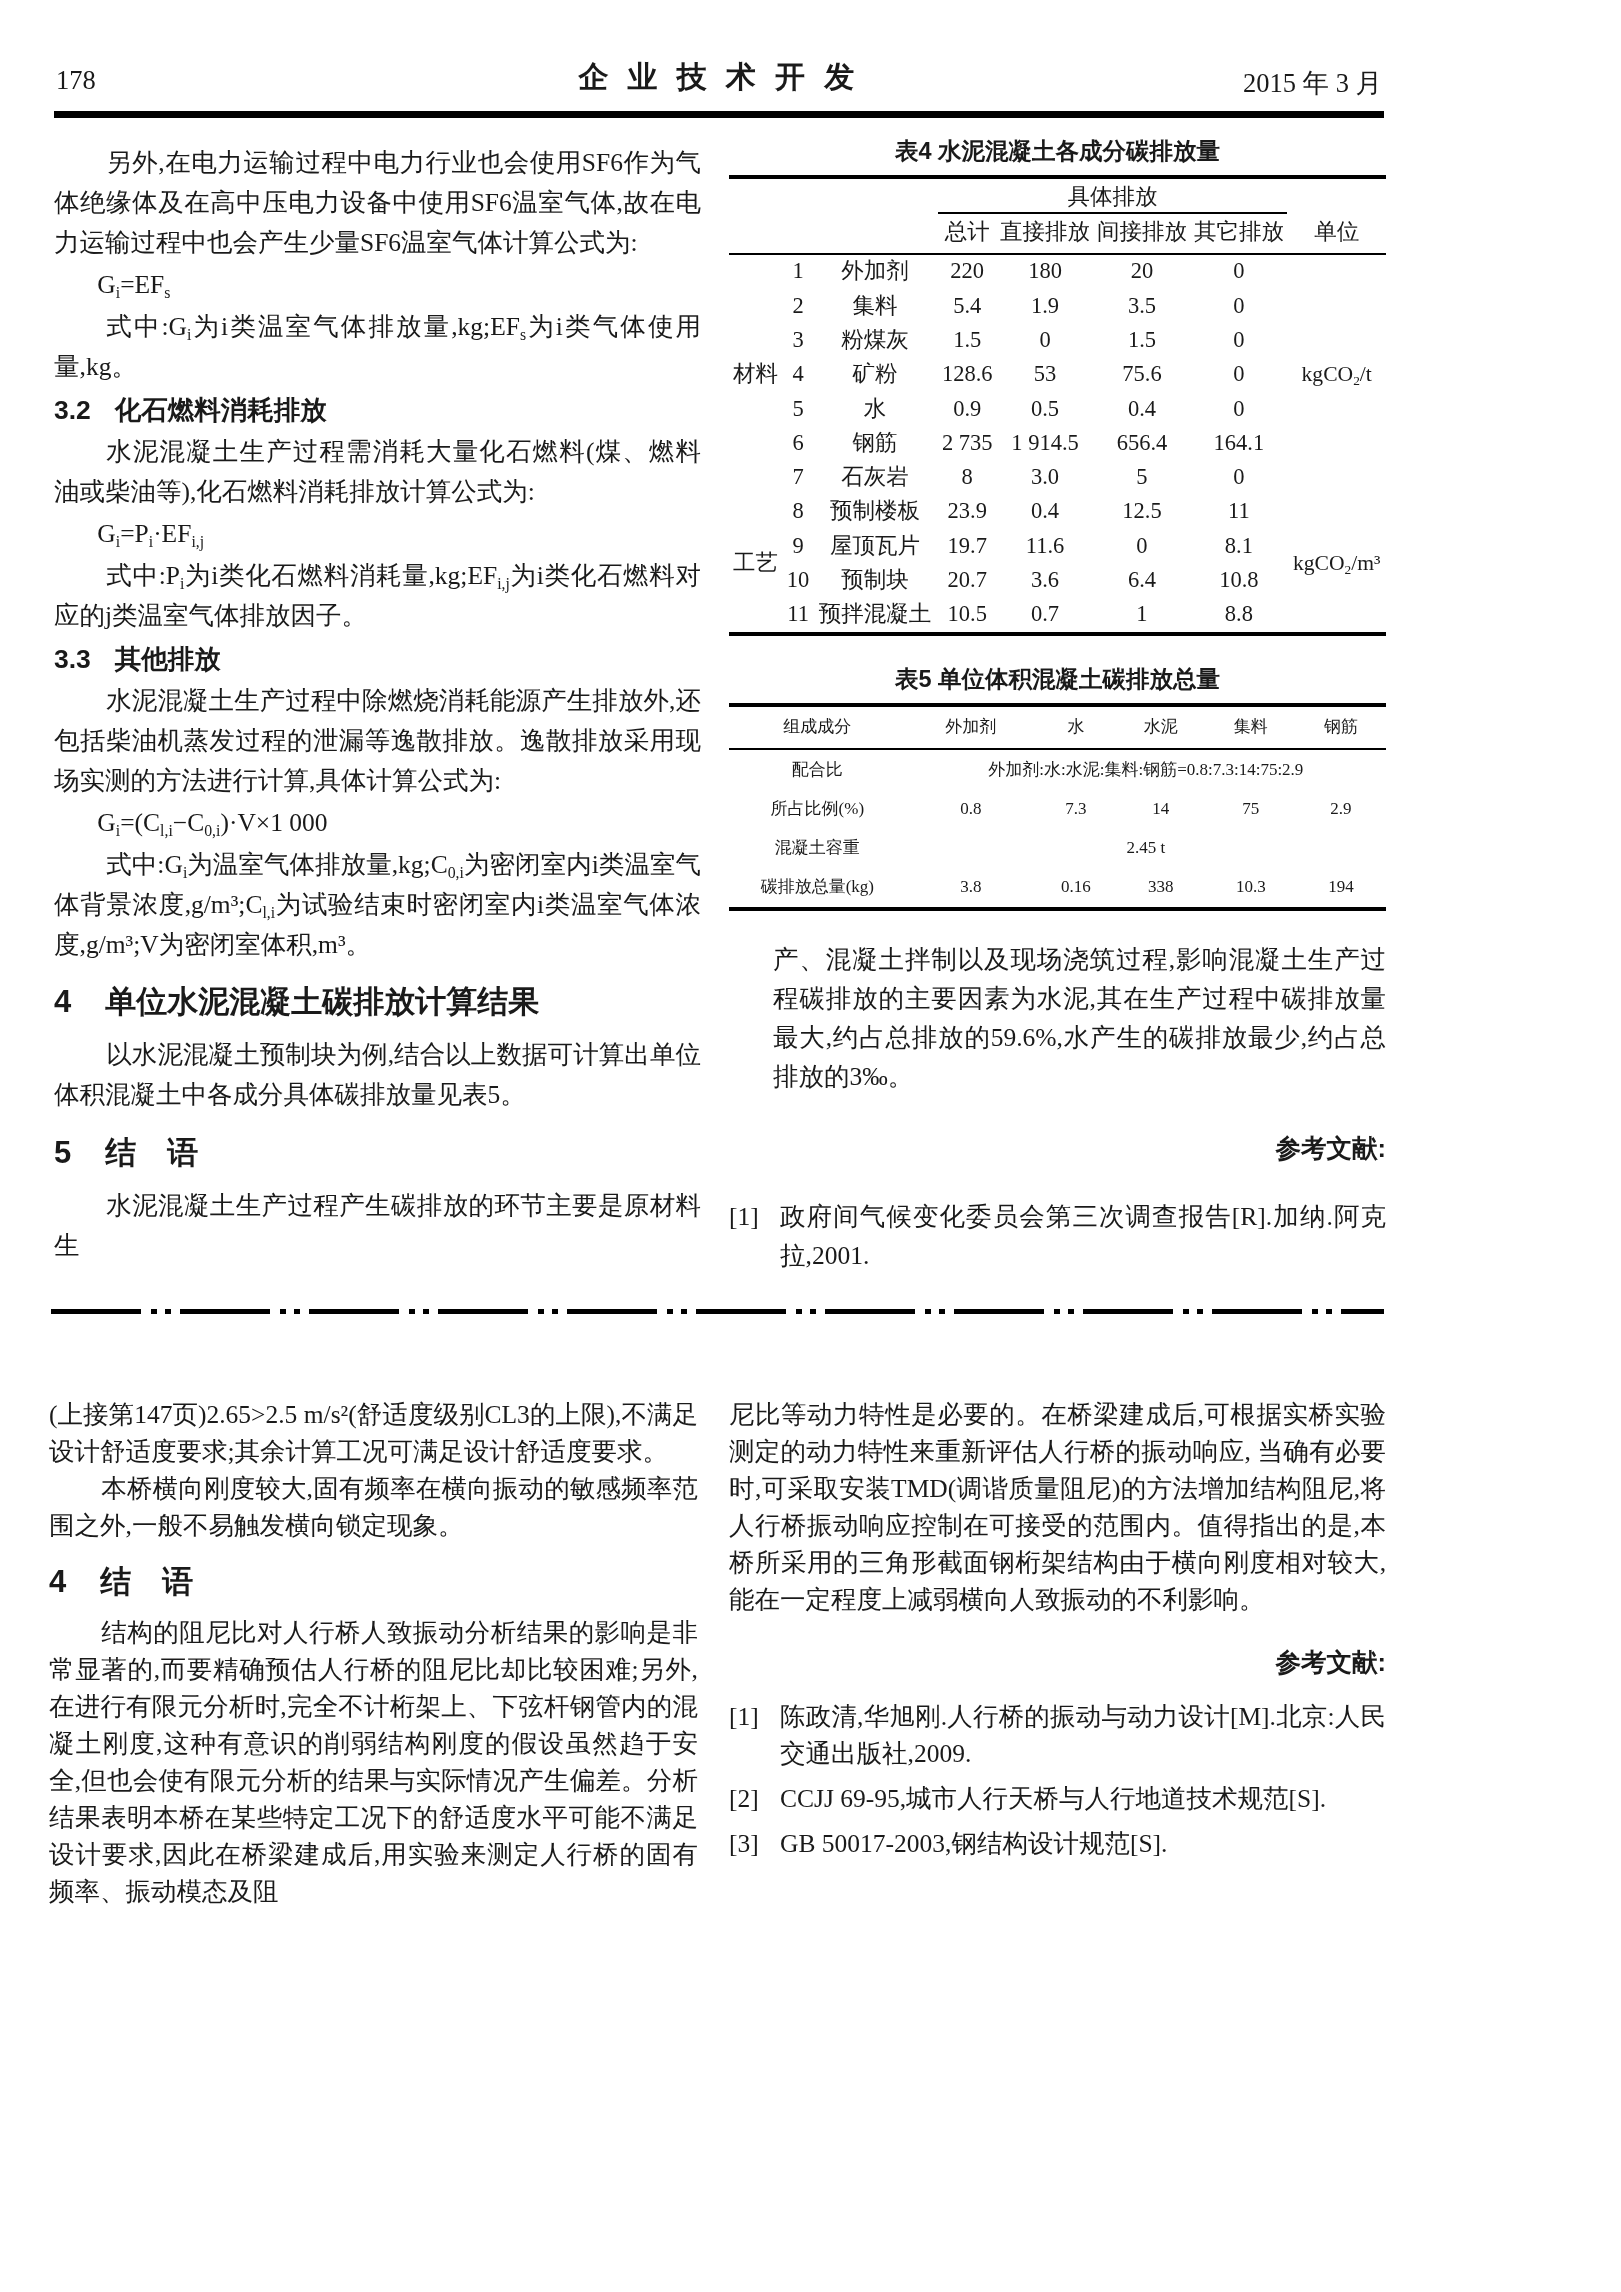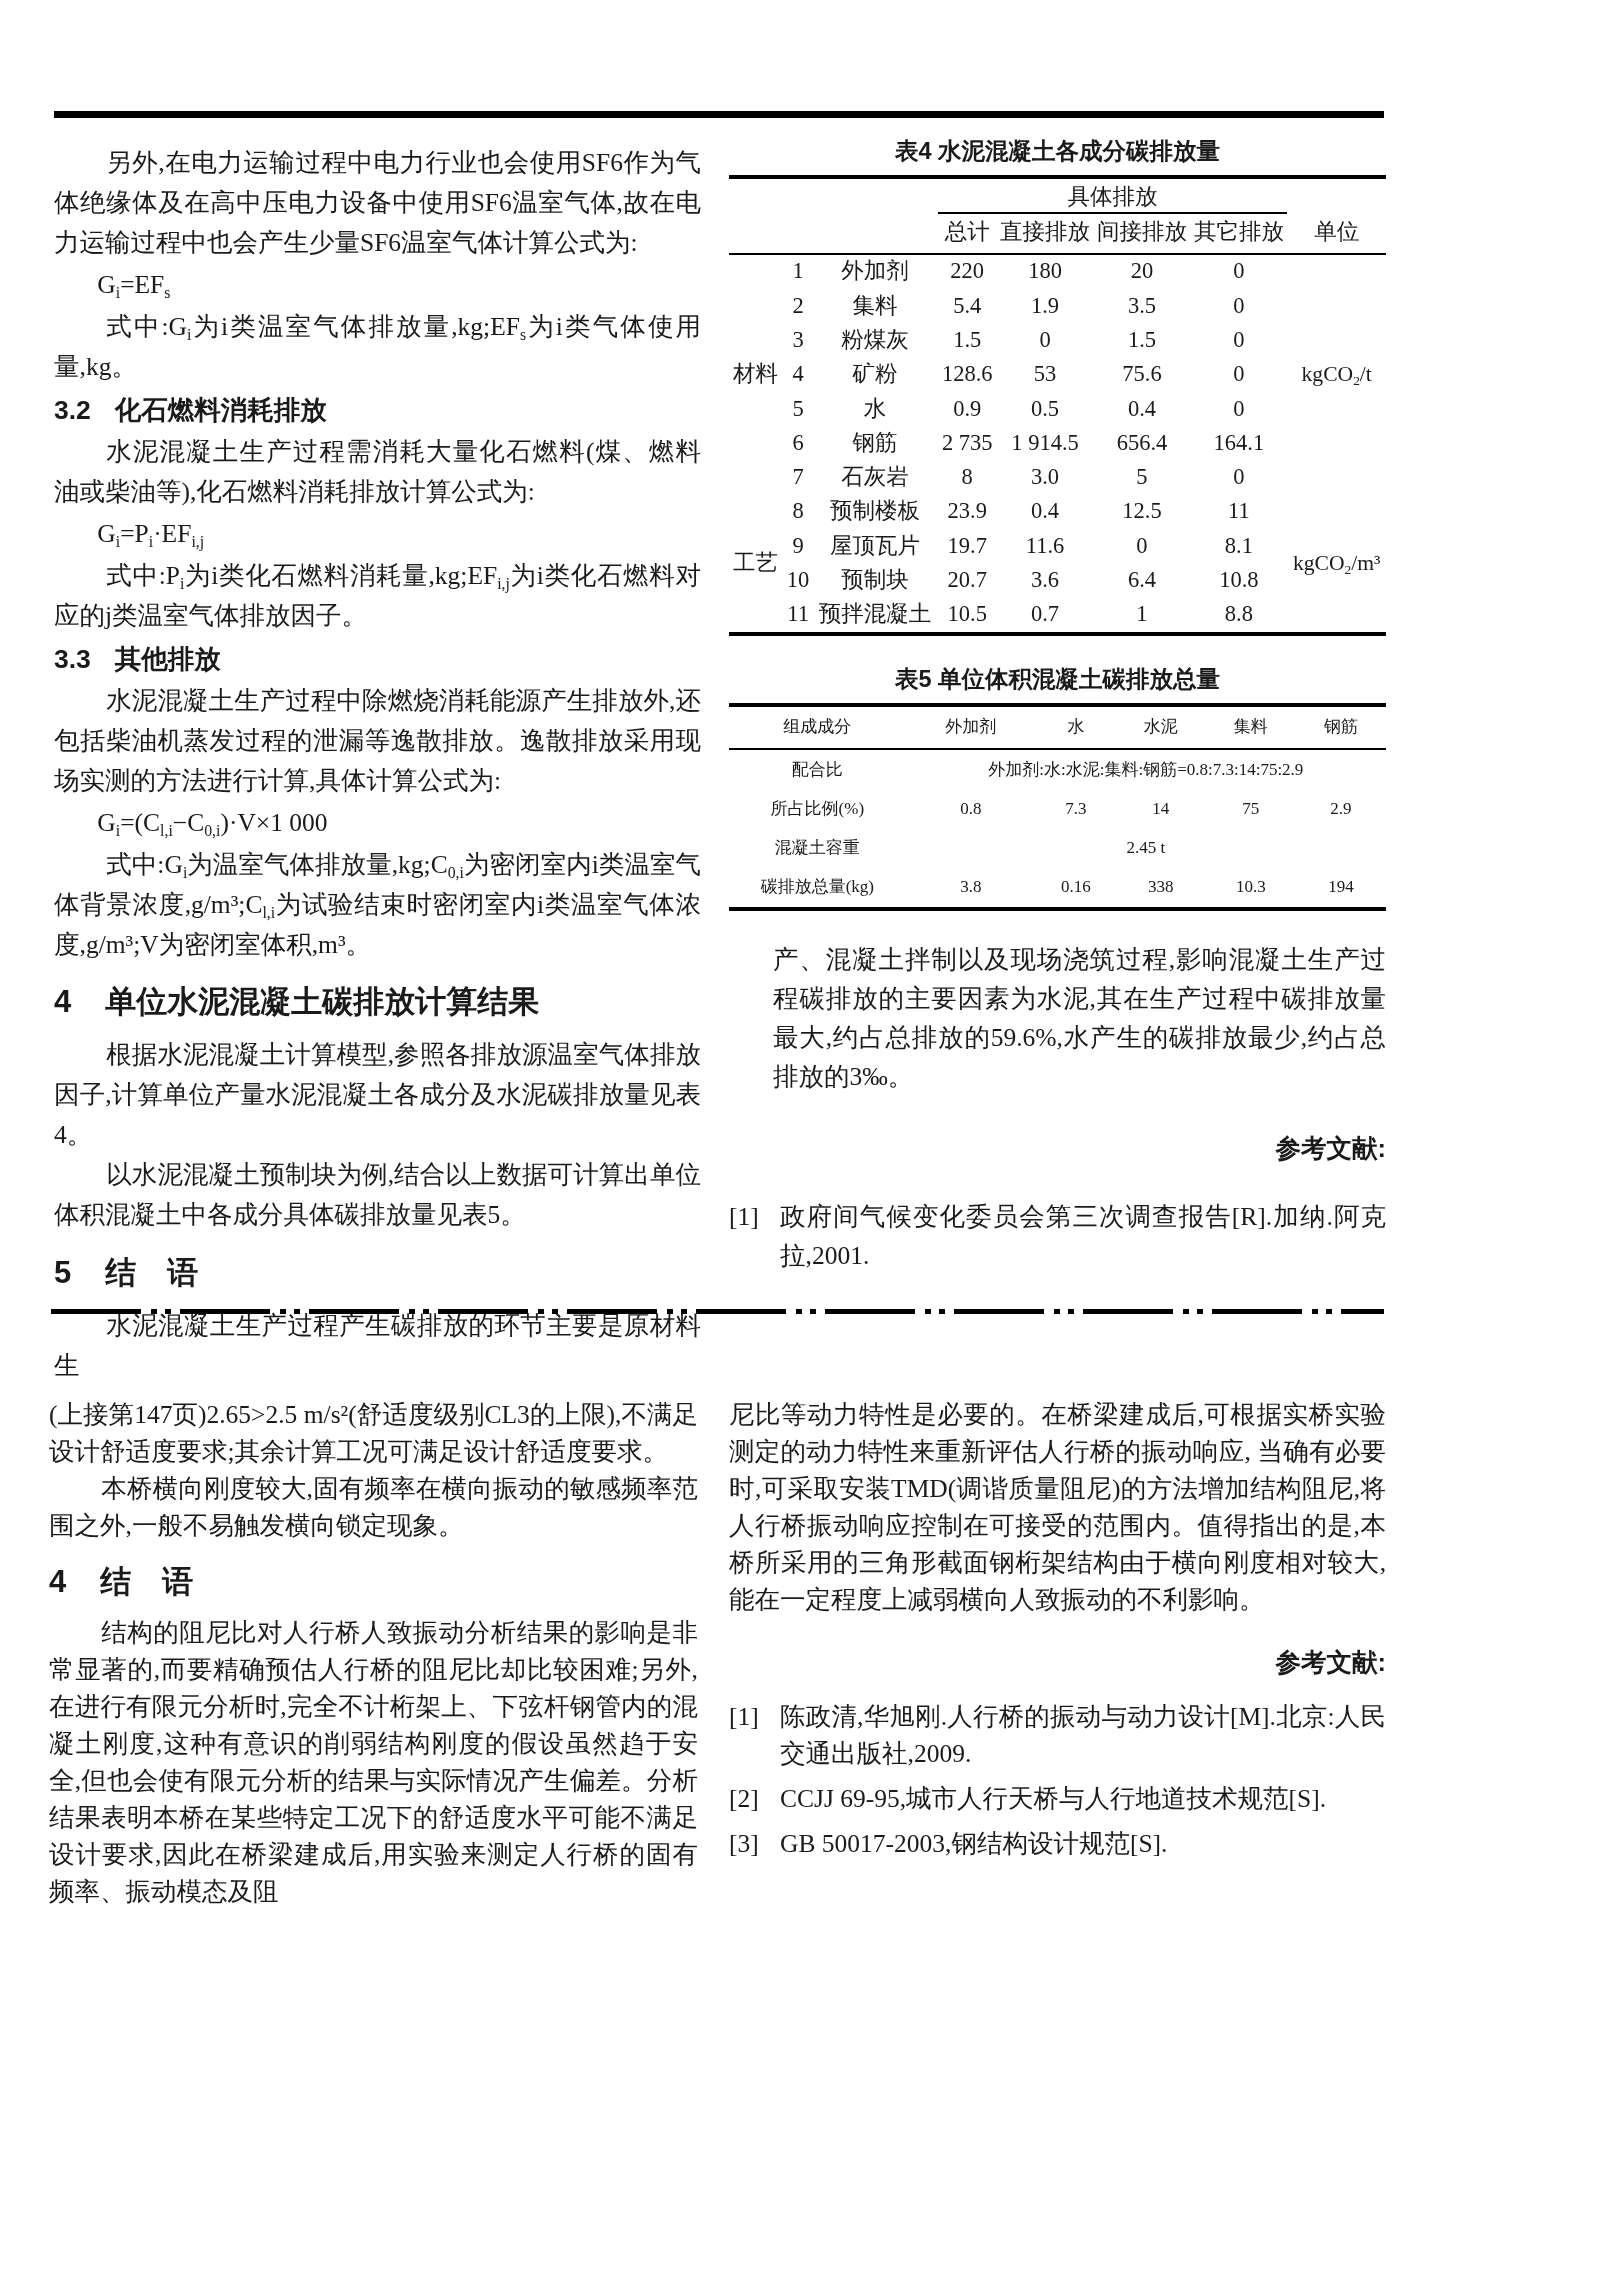--- a/index.html
+++ b/index.html
@@ -92,39 +92,43 @@
       transparent 106px,transparent 114px,
       #000 114px,#000 120px,
       transparent 120px,transparent 129px);
   }
 </style>
 </head>
 <body>
 
 <div class="page">
 
+  <div class="running-head">
+    <span class="page-no">178</span>
+    <span class="journal">企 业 技 术 开 发</span>
+    <span class="issue-date">2015 年 3 月</span>
+  </div>
   <div class="head-rule"></div>
 
   <div class="col col-tl">
     <p class="p">另外,在电力运输过程中电力行业也会使用SF6作为气体绝缘体及在高中压电力设备中使用SF6温室气体,故在电力运输过程中也会产生少量SF6温室气体计算公式为:</p>
     <p class="formula">G<sub>i</sub>=EF<sub>s</sub></p>
     <p class="p">式中:G<sub>i</sub>为i类温室气体排放量,kg;EF<sub>s</sub>为i类气体使用量,kg。</p>
 
     <h3 class="sec-head-sm"><span class="sec-no">3.2</span><span>化石燃料消耗排放</span></h3>
     <p class="p">水泥混凝土生产过程需消耗大量化石燃料(煤、燃料油或柴油等),化石燃料消耗排放计算公式为:</p>
     <p class="formula">G<sub>i</sub>=P<sub>i</sub>·EF<sub>i,j</sub></p>
     <p class="p">式中:P<sub>i</sub>为i类化石燃料消耗量,kg;EF<sub>i,j</sub>为i类化石燃料对应的j类温室气体排放因子。</p>
 
     <h3 class="sec-head-sm"><span class="sec-no">3.3</span><span>其他排放</span></h3>
     <p class="p">水泥混凝土生产过程中除燃烧消耗能源产生排放外,还包括柴油机蒸发过程的泄漏等逸散排放。逸散排放采用现场实测的方法进行计算,具体计算公式为:</p>
     <p class="formula">G<sub>i</sub>=(C<sub>l,i</sub>−C<sub>0,i</sub>)·V×1 000</p>
     <p class="p">式中:G<sub>i</sub>为温室气体排放量,kg;C<sub>0,i</sub>为密闭室内i类温室气体背景浓度,g/m³;C<sub>l,i</sub>为试验结束时密闭室内i类温室气体浓度,g/m³;V为密闭室体积,m³。</p>
 
     <h2 class="sec-head-lg"><span class="sec-no">4</span><span>单位水泥混凝土碳排放计算结果</span></h2>
-    <p class="p">根据水泥混凝土计算模型,参照各排放源温室气体排放因子,计算单位产量水泥混凝土各成分及水泥碳排放量见表4。</p>
     <p class="p">以水泥混凝土预制块为例,结合以上数据可计算出单位体积混凝土中各成分具体碳排放量见表5。</p>
 
     <h2 class="sec-head-lg"><span class="sec-no">5</span><span>结　语</span></h2>
     <p class="p">水泥混凝土生产过程产生碳排放的环节主要是原材料生</p>
   </div>
 
   <div class="col col-tr">
 
     <div class="tbl-title">表4 水泥混凝土各成分碳排放量</div>
     <table class="t4">

